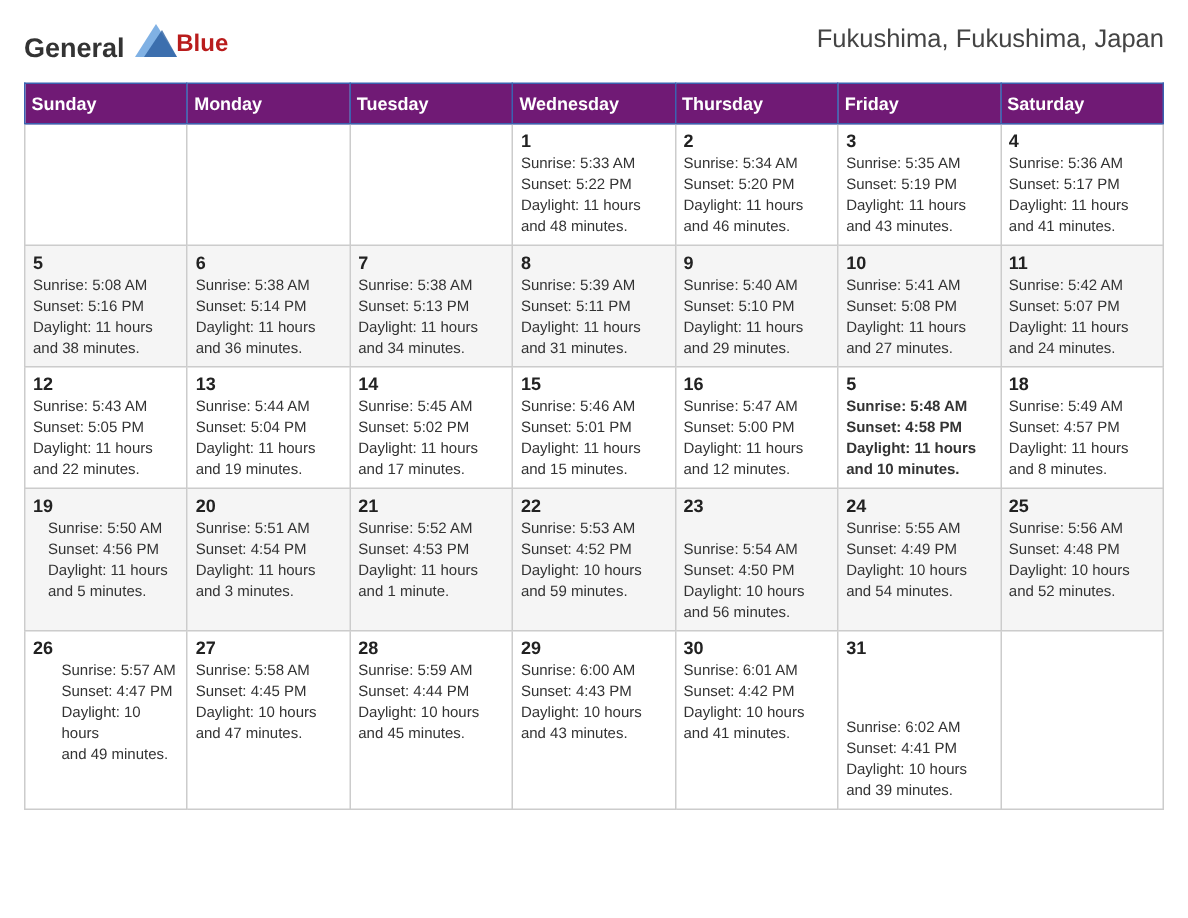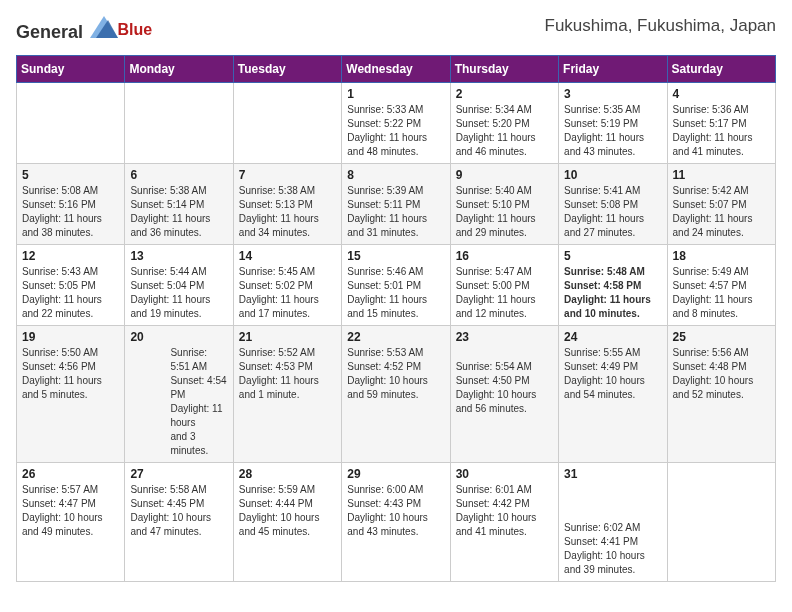--- a/index.html
+++ b/index.html
@@ -257,28 +257,28 @@
           <span class="day-number">18</span>
           <div class="day-info" style="white-space: pre-line;">Sunrise: 5:49 AM
 Sunset: 4:57 PM
 Daylight: 11 hours
 and 8 minutes.</div>
         </td>
       </tr>
       <tr class="row-even">
         <td>
           <span class="day-number">19</span>
-          <div class="day-info" style="white-space: pre-line;">Sunrise: 5:50 AM
+          <div class="day-info" style="white-space: pre-line; margin-left: 10px;">Sunrise: 5:50 AM
 Sunset: 4:56 PM
 Daylight: 11 hours
 and 5 minutes.</div>
         </td>
         <td>
           <span class="day-number">20</span>
-          <div class="day-info" style="white-space: pre-line; margin-left: 40px;">Sunrise: 5:51 AM
+          <div class="day-info" style="white-space: pre-line;">Sunrise: 5:51 AM
 Sunset: 4:54 PM
 Daylight: 11 hours
 and 3 minutes.</div>
         </td>
         <td>
           <span class="day-number">21</span>
           <div class="day-info" style="white-space: pre-line;">Sunrise: 5:52 AM
 Sunset: 4:53 PM
 Daylight: 11 hours
 and 1 minute.</div>
@@ -308,21 +308,21 @@
           <span class="day-number">25</span>
           <div class="day-info" style="white-space: pre-line;">Sunrise: 5:56 AM
 Sunset: 4:48 PM
 Daylight: 10 hours
 and 52 minutes.</div>
         </td>
       </tr>
       <tr class="row-odd">
         <td>
           <span class="day-number">26</span>
-          <div class="day-info" style="white-space: pre-line;">Sunrise: 5:57 AM
+          <div class="day-info" style="white-space: pre-line; margin-left: 19px;">Sunrise: 5:57 AM
 Sunset: 4:47 PM
 Daylight: 10 hours
 and 49 minutes.</div>
         </td>
         <td>
           <span class="day-number">27</span>
           <div class="day-info" style="white-space: pre-line;">Sunrise: 5:58 AM
 Sunset: 4:45 PM
 Daylight: 10 hours
 and 47 minutes.</div>

